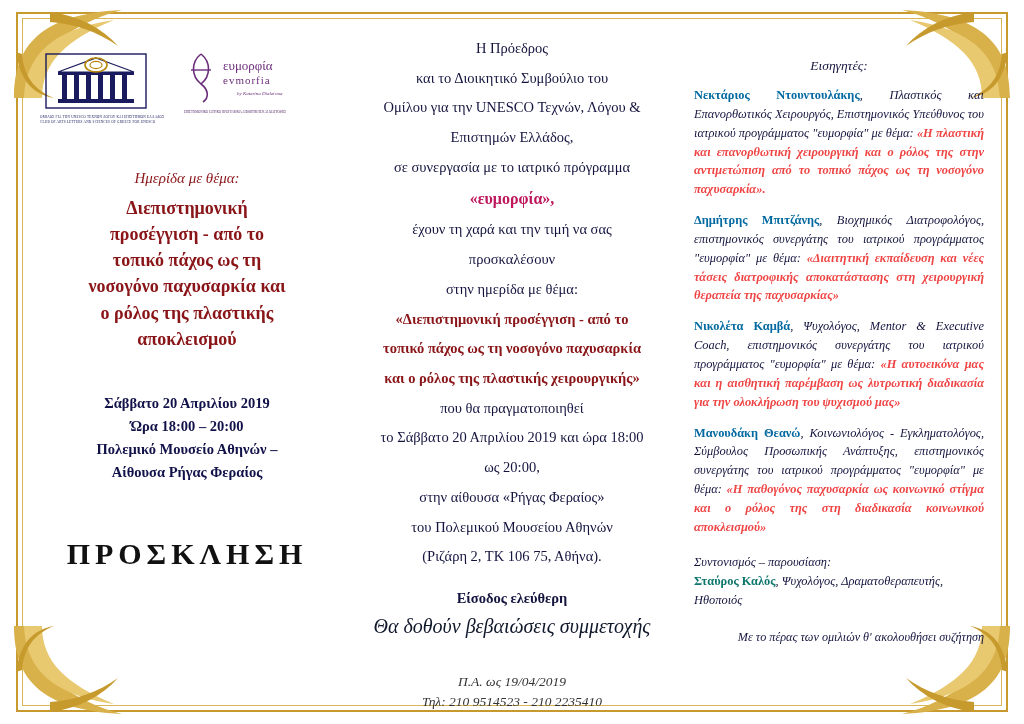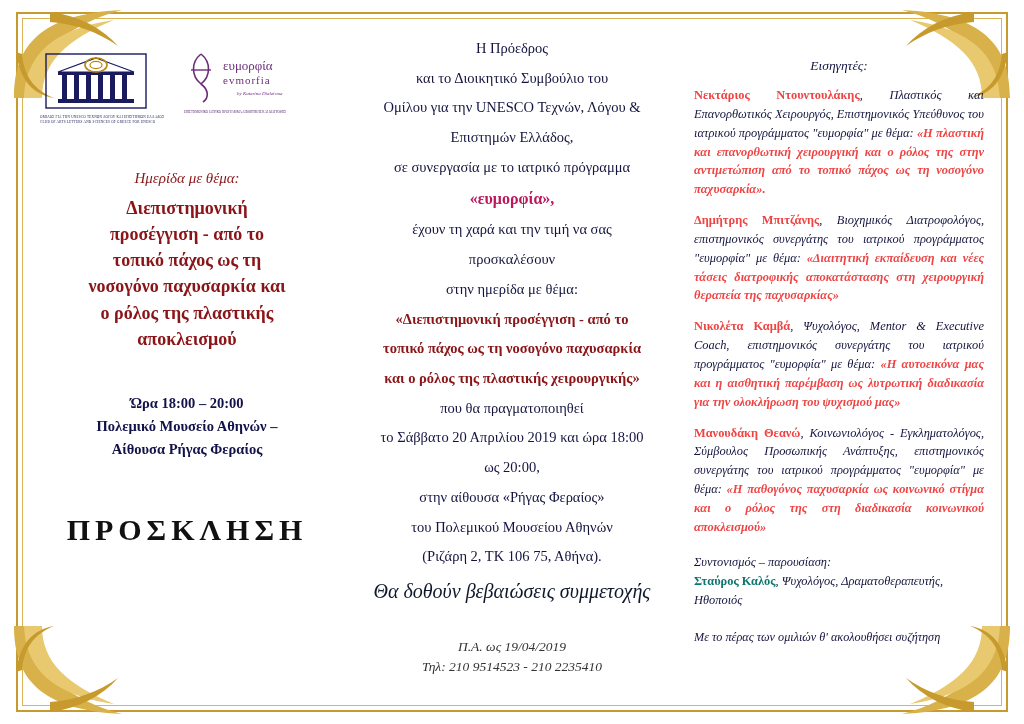--- a/index.html
+++ b/index.html
@@ -176,21 +176,21 @@
     margin-bottom: 12px;
   }
   .speaker {
     font-size: 12.4px;
     line-height: 1.52;
     margin-bottom: 12px;
     color: #14143f;
     text-align: justify;
   }
   .speaker .nm {
-    color: #ef4444;
+    color: #0369a1;
     font-weight: bold;
   }
   .speaker .it { font-style: italic; }
   .speaker .theme {
     color: #ef4444;
     font-weight: bold;
     font-style: italic;
   }
   .moderation {
     margin-top: 16px;
@@ -203,21 +203,21 @@
     font-style: italic;
   }
   .moderation .nm {
     color: #0f766e;
     font-weight: bold;
   }
   .closing {
     margin-top: 20px;
     font-size: 12.2px;
     font-style: italic;
-    text-align: left;
+    text-align: right;
     color: #14143f;
   }
 </style>
 </head>
 <body>
 
 <div class="page">
 
   <div class="frame-outer"></div>
   <div class="frame-inner"></div>
@@ -303,20 +303,21 @@
       <div class="left-title">
         <div>Διεπιστημονική</div>
         <div>προσέγγιση - από το</div>
         <div>τοπικό πάχος ως τη</div>
         <div>νοσογόνο παχυσαρκία και</div>
         <div>ο ρόλος της πλαστικής</div>
         <div>αποκλεισμού</div>
       </div>
 
       <div class="left-when">
+        <div>Σάββατο 20 Απριλίου 2019</div>
         <div>Ώρα 18:00 – 20:00</div>
         <div>Πολεμικό Μουσείο Αθηνών –</div>
         <div>Αίθουσα Ρήγας Φεραίος</div>
       </div>
 
       <div class="prosklisi">ΠΡΟΣΚΛΗΣΗ</div>
     </div>
 
     <div class="col-mid">
       <div class="mid-line">Η Πρόεδρος</div>
@@ -331,20 +332,21 @@
       <div class="mid-line red-bold">«Διεπιστημονική προσέγγιση - από το</div>
       <div class="mid-line red-bold">τοπικό πάχος ως τη νοσογόνο παχυσαρκία</div>
       <div class="mid-line red-bold">και ο ρόλος της πλαστικής χειρουργικής»</div>
       <div class="mid-line">που θα πραγματοποιηθεί</div>
       <div class="mid-line">το Σάββατο 20 Απριλίου 2019 και ώρα 18:00</div>
       <div class="mid-line">ως 20:00,</div>
       <div class="mid-line">στην αίθουσα «Ρήγας Φεραίος»</div>
       <div class="mid-line">του Πολεμικού Μουσείου Αθηνών</div>
       <div class="mid-line">(Ριζάρη 2, ΤΚ 106 75, Αθήνα).</div>
 
+      <div class="mid-free">Είσοδος ελεύθερη</div>
       <div class="mid-cert">Θα δοθούν βεβαιώσεις συμμετοχής</div>
 
       <div class="mid-foot">
         <div>Π.Α. ως 19/04/2019</div>
         <div>Τηλ: 210 9514523  - 210 2235410</div>
       </div>
     </div>
 
     <div class="col-right">
       <div class="speakers-head">Εισηγητές:</div>

